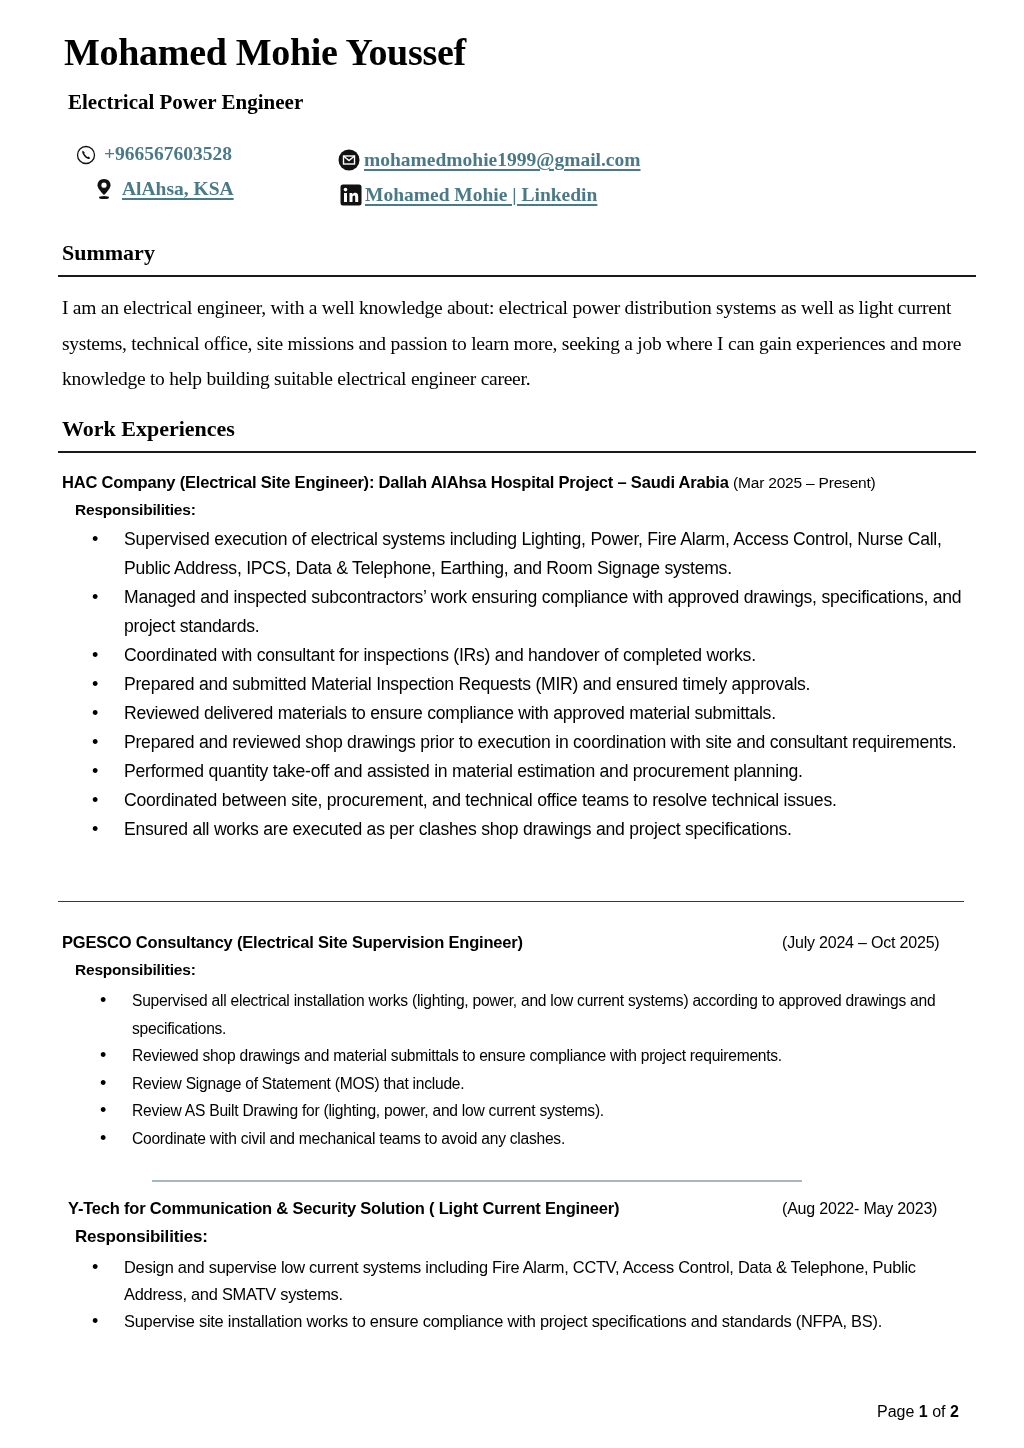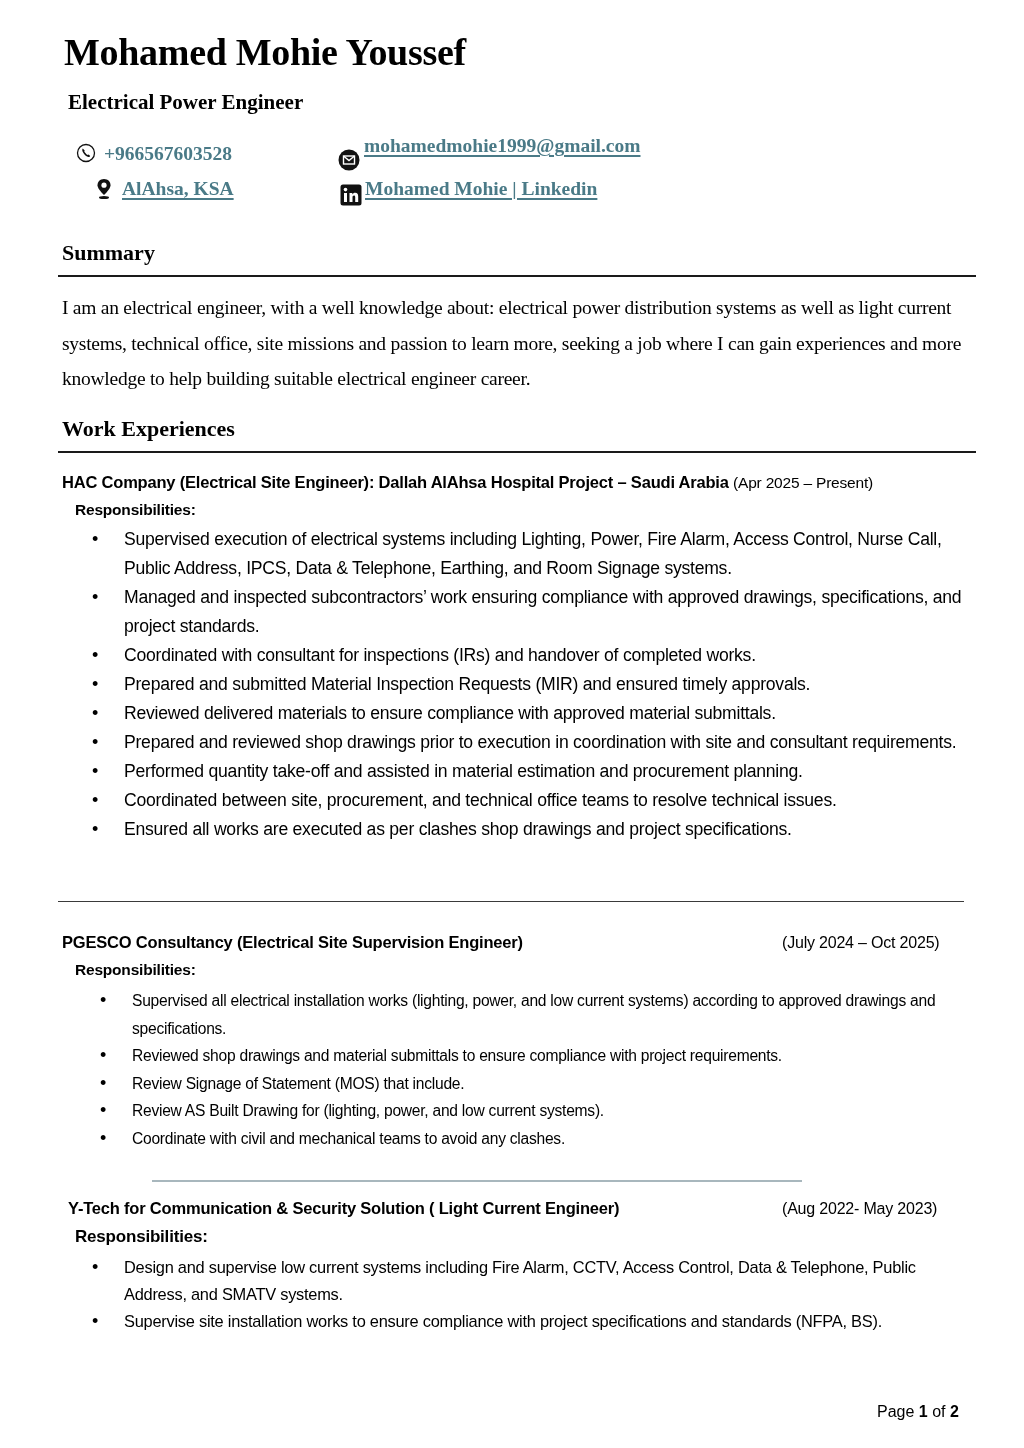--- a/index.html
+++ b/index.html
@@ -3,21 +3,21 @@
 <meta charset="utf-8">
 <style>
   html, body { margin: 0; padding: 0; background: #ffffff; }
   body { width: 1024px; height: 1448px; position: relative; overflow: hidden; color: #000; }
   .serif { font-family: "Liberation Serif", "DejaVu Serif", serif; }
   .sans { font-family: "Liberation Sans", "DejaVu Sans", sans-serif; }
 
   .name { position: absolute; left: 64px; top: 30px; font-size: 38px; font-weight: bold; letter-spacing: -0.3px; }
   .title { position: absolute; left: 68px; top: 90px; font-size: 21px; font-weight: bold; }
 
-  .contact { position: absolute; display: flex; align-items: flex-start; font-size: 19.5px; font-weight: bold; color: #4a7a87; }
+  .contact { position: absolute; display: flex; align-items: flex-end; font-size: 19.5px; font-weight: bold; color: #4a7a87; }
   .contact a, .contact span.txt { color: #4a7a87; }
   .contact a { text-decoration: underline; text-decoration-thickness: 1.5px; text-underline-offset: 3px; }
   .icon { display: inline-flex; align-items: center; justify-content: center; margin-right: 8px; }
 
   .section-title { position: absolute; left: 62px; font-size: 22px; font-weight: bold; }
   .rule { position: absolute; left: 58px; width: 918px; height: 0; border-top: 2.5px solid #1a1a1a; }
 
   .summary { position: absolute; left: 62px; top: 290px; width: 900px; font-size: 19.5px; line-height: 35.5px; letter-spacing: -0.25px; }
 
   .job-head { position: absolute; font-size: 16.5px; font-weight: bold; letter-spacing: -0.2px; white-space: nowrap; }
@@ -90,21 +90,21 @@
 <div class="section-title serif" style="top:240px;">Summary</div>
 <div class="rule" style="top:275px;"></div>
 <div class="summary serif">I am an electrical engineer, with a well knowledge about: electrical power distribution systems as well as light current systems, technical office, site missions and passion to learn more, seeking a job where I can gain experiences and more knowledge to help building suitable electrical engineer career.</div>
 
 <div class="section-title serif" style="top:416px;">Work Experiences</div>
 <div class="rule" style="top:451px;"></div>
 
 <div>
   <div class="job-head sans" style="left:62px; top:473px;">
     <span>HAC Company (Electrical Site Engineer): Dallah AlAhsa Hospital Project – Saudi Arabia</span>
-    <span style="font-weight:normal; font-size:15.5px;">(Apr 2025 – Present)</span>
+    <span style="font-weight:normal; font-size:15.5px;">(Mar 2025 – Present)</span>
   </div>
   <div class="resp sans" style="left:75px; top:501px;">Responsibilities:</div>
   <ul class="bullets list1 sans">
     <li>Supervised execution of electrical systems including Lighting, Power, Fire Alarm, Access Control, Nurse Call, Public Address, IPCS, Data &amp; Telephone, Earthing, and Room Signage systems.</li>
     <li>Managed and inspected subcontractors’ work ensuring compliance with approved drawings, specifications, and project standards.</li>
     <li>Coordinated with consultant for inspections (IRs) and handover of completed works.</li>
     <li>Prepared and submitted Material Inspection Requests (MIR) and ensured timely approvals.</li>
     <li>Reviewed delivered materials to ensure compliance with approved material submittals.</li>
     <li>Prepared and reviewed shop drawings prior to execution in coordination with site and consultant requirements.</li>
     <li>Performed quantity take-off and assisted in material estimation and procurement planning.</li>

